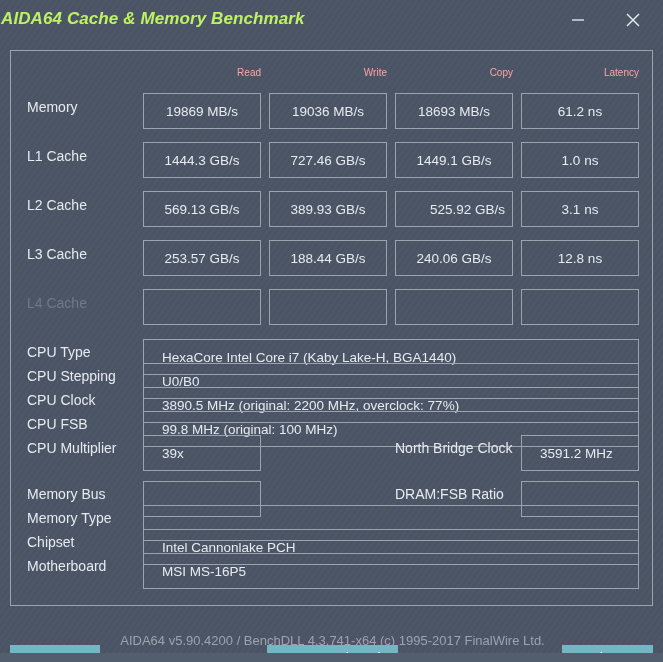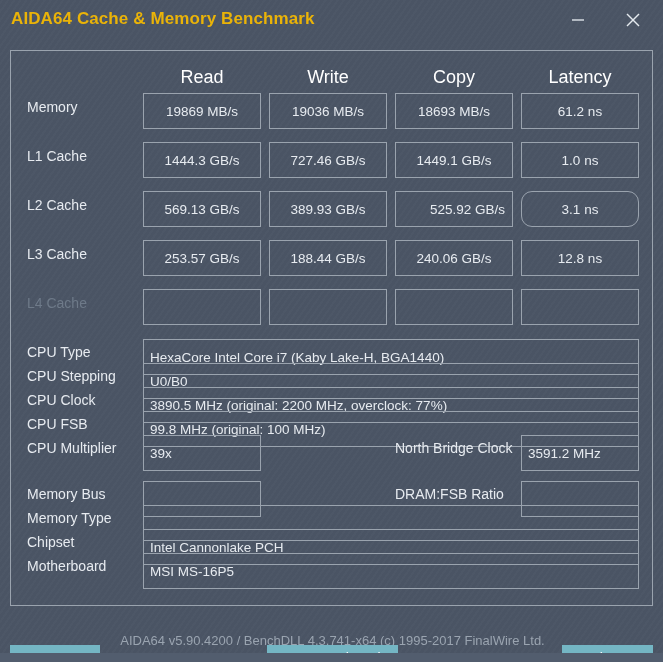--- a/index.html
+++ b/index.html
@@ -21,26 +21,27 @@
 
   
   #titlebar {
     position: absolute;
     left: 0; top: 0;
     width: 663px; height: 44px;
     background: transparent;
   }
   #window-title {
     position: absolute;
-    left: 11px; top: 9px;
+    left: 1px; top: 9px;
     font-size: 17px;
     font-weight: bold;
     letter-spacing: 0.1px;
-    color: #eab308;
-    white-space: nowrap;
+    color: #bef264;
+    white-space: nowrap;
+    font-style: italic;
   }
   .win-btn {
     position: absolute;
     top: 5px;
     width: 34px; height: 30px;
     cursor: default;
   }
   #minimize-button { left: 561px; }
   #close-button { left: 616px; }
   .win-btn svg { position: absolute; left: 50%; top: 50%; transform: translate(-50%,-50%); }
@@ -51,23 +52,23 @@
     left: 10px; top: 50px;
     width: 643px; height: 556px;
     border: 1px solid #9aa3ae;
     box-sizing: border-box;
   }
 
   
   .col-head {
     position: absolute;
     top: 16px;
-    font-size: 18px;
-    color: #ffffff;
-    text-align: center;
+    font-size: 10px;
+    color: #fca5a5;
+    text-align: right;
     width: 118px;
   }
 
   
   .row-label {
     position: absolute;
     font-size: 14px;
     color: #e7ebf0;
     white-space: nowrap;
     text-align: center;
@@ -82,21 +83,21 @@
     background: transparent;
     font-size: 13.5px;
     color: #e7ebf0;
     display: flex;
     align-items: center;
     height: 36px;
     overflow: hidden;
     white-space: nowrap;
   }
   .field.center { justify-content: center; }
-  .field.left { justify-content: flex-start; padding-left: 6px; }
+  .field.left { justify-content: flex-start; padding-left: 18px; }
 
   
   .bench-field { width: 118px; }
 
   
   #version-text {
     position: absolute;
     left: 0; top: 582px;
     width: 643px;
     text-align: center;
@@ -168,21 +169,21 @@
   <div class="row-label" style="left:16px; top:97px;">L1 Cache</div>
   <div class="field center bench-field" style="left:132px; top:91px;">1444.3 GB/s</div>
   <div class="field center bench-field" style="left:258px; top:91px;">727.46 GB/s</div>
   <div class="field center bench-field" style="left:384px; top:91px;">1449.1 GB/s</div>
   <div class="field center bench-field" style="left:510px; top:91px;">1.0 ns</div>
 
   <div class="row-label" style="left:16px; top:146px;">L2 Cache</div>
   <div class="field center bench-field" style="left:132px; top:140px;">569.13 GB/s</div>
   <div class="field center bench-field" style="left:258px; top:140px;">389.93 GB/s</div>
   <div class="field center bench-field" style="left:384px; top:140px;padding-left:27px;">525.92 GB/s</div>
-  <div class="field center bench-field" style="left:510px; top:140px;border-radius:11px;">3.1 ns</div>
+  <div class="field center bench-field" style="left:510px; top:140px;">3.1 ns</div>
 
   <div class="row-label" style="left:16px; top:195px;">L3 Cache</div>
   <div class="field center bench-field" style="left:132px; top:189px;">253.57 GB/s</div>
   <div class="field center bench-field" style="left:258px; top:189px;">188.44 GB/s</div>
   <div class="field center bench-field" style="left:384px; top:189px;">240.06 GB/s</div>
   <div class="field center bench-field" style="left:510px; top:189px;">12.8 ns</div>
 
   <div class="row-label dim" style="left:16px; top:244px;">L4 Cache</div>
   <div class="field center bench-field" style="left:132px; top:238px;"></div>
   <div class="field center bench-field" style="left:258px; top:238px;"></div>

